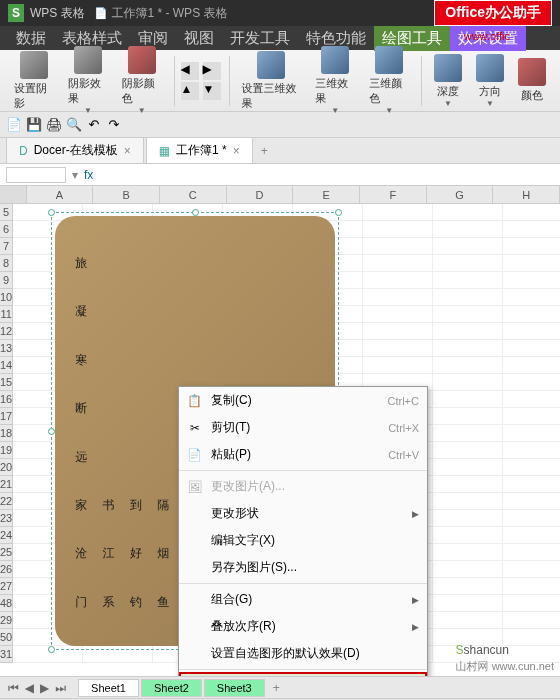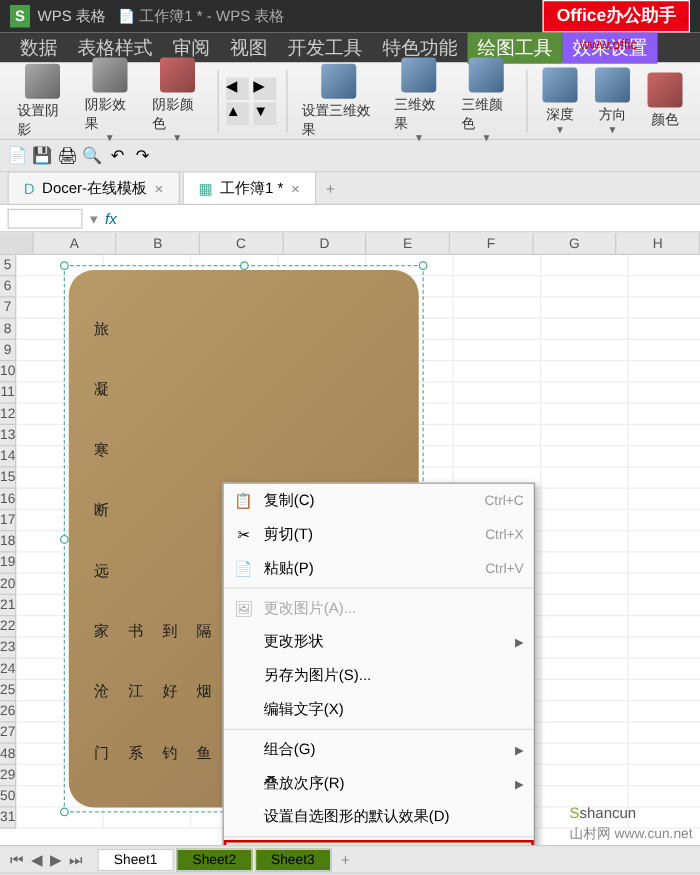--- a/index.html
+++ b/index.html
@@ -24,21 +24,21 @@
 .dropdown-arrow{font-size:8px;color:#666}
 .qat{background:#e8e8e8;height:26px;border-bottom:1px solid #ccc;display:flex;align-items:center;padding:0 6px;gap:4px}
 .qat-icon{width:16px;height:16px;cursor:pointer;display:flex;align-items:center;justify-content:center;font-size:13px}
 .tabbar{background:#e8e8e8;height:26px;border-bottom:1px solid #ccc;display:flex;align-items:center;padding:0 6px}
 .doc-tab{padding:4px 12px;background:#f5f5f5;border:1px solid #ccc;margin-right:2px;display:flex;align-items:center;gap:6px;cursor:pointer;font-size:11px}
 .doc-tab.active{background:#fff}
 .tab-close{color:#888;cursor:pointer}
 .tab-add{padding:2px 6px;color:#888;cursor:pointer}
 .formula-bar{height:22px;border-bottom:1px solid #ccc;display:flex;align-items:center;padding:0 6px;gap:6px}
 .name-box{width:60px;border:1px solid #ccc;padding:1px 4px;font-size:11px}
-.fx{color:#0369a1;font-style:italic}
+.fx{color:#0369a1;}
 .sheet-area{position:relative;height:490px;overflow:hidden}
 .col-headers{display:flex;background:#e8e8e8;border-bottom:1px solid #ccc;height:18px}
 .corner{width:28px;border-right:1px solid #ccc;background:#ddd}
 .col-h{width:70px;text-align:center;border-right:1px solid #ccc;font-size:11px;color:#555;line-height:18px}
 .grid{display:flex}
 .row-headers{width:28px;background:#e8e8e8;border-right:1px solid #ccc}
 .row-h{height:17px;text-align:center;border-bottom:1px solid #ccc;font-size:11px;color:#555;line-height:17px}
 .cells{position:relative;flex:1}
 .cell-row{display:flex;height:17px}
 .cell{width:70px;border-right:1px solid #eee;border-bottom:1px solid #eee}
@@ -52,21 +52,21 @@
 .ctx-icon{width:16px;text-align:center;font-size:12px}
 .ctx-label{flex:1;font-size:12px}
 .ctx-shortcut{color:#999;font-size:11px}
 .ctx-arrow{color:#666;font-size:9px}
 .ctx-sep{height:1px;background:#ddd;margin:2px 0}
 .ctx-disabled{color:#aaa}
 .sheet-tabs{height:22px;background:#e8e8e8;border-top:1px solid #ccc;display:flex;align-items:center;padding:0 6px;gap:2px}
 .sheet-nav{display:flex;gap:2px;margin-right:8px}
 .sheet-nav span{cursor:pointer;color:#666;padding:0 2px}
 .sheet-tab{padding:2px 12px;background:#fff;border:1px solid #ccc;font-size:11px;cursor:pointer}
-.sheet-tab.inactive{background:#4d7c0f}
+.sheet-tab.inactive{background:#86efac}
 .statusbar{height:22px;background:#e8e8e8;border-top:1px solid #ccc;display:flex;align-items:center;padding:0 8px;gap:10px;font-size:11px;color:#555}
 .watermark{position:absolute;right:6px;bottom:26px;z-index:20}
 .wm-text{font-size:18px;font-weight:normal}
 .wm-s{color:#7cb342}.wm-rest{color:#555}
 .wm-sub{font-size:11px;color:#888}
 </style>
 </head>
 <body>
 
 <div class="titlebar">
@@ -528,25 +528,25 @@
         <span class="ctx-icon">🖼</span>
         <span class="ctx-label">更改图片(A)...</span>
       </div>
     <div class="ctx-item">
         <span class="ctx-icon"></span>
         <span class="ctx-label">更改形状</span>
         <span class="ctx-arrow">▶</span>
       </div>
     <div class="ctx-item">
         <span class="ctx-icon"></span>
+        <span class="ctx-label">编辑文字(X)</span>
+      </div>
+    <div class="ctx-item">
+        <span class="ctx-icon"></span>
         <span class="ctx-label">另存为图片(S)...</span>
-      </div>
-    <div class="ctx-item">
-        <span class="ctx-icon"></span>
-        <span class="ctx-label">编辑文字(X)</span>
       </div>
     <div class="ctx-sep"></div>
     <div class="ctx-item">
         <span class="ctx-icon"></span>
         <span class="ctx-label">组合(G)</span>
         <span class="ctx-arrow">▶</span>
       </div>
     <div class="ctx-item">
         <span class="ctx-icon"></span>
         <span class="ctx-label">叠放次序(R)</span>

